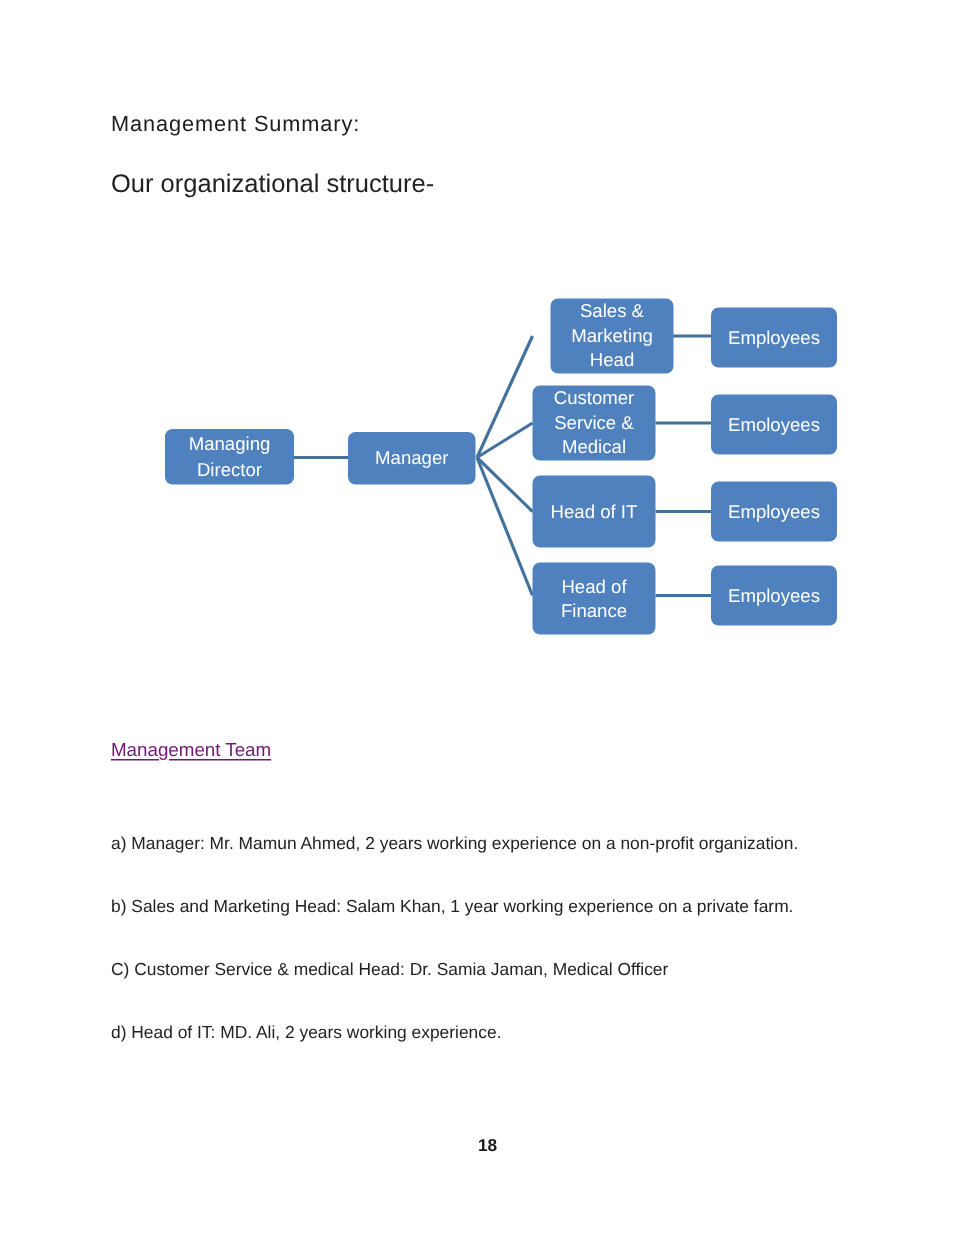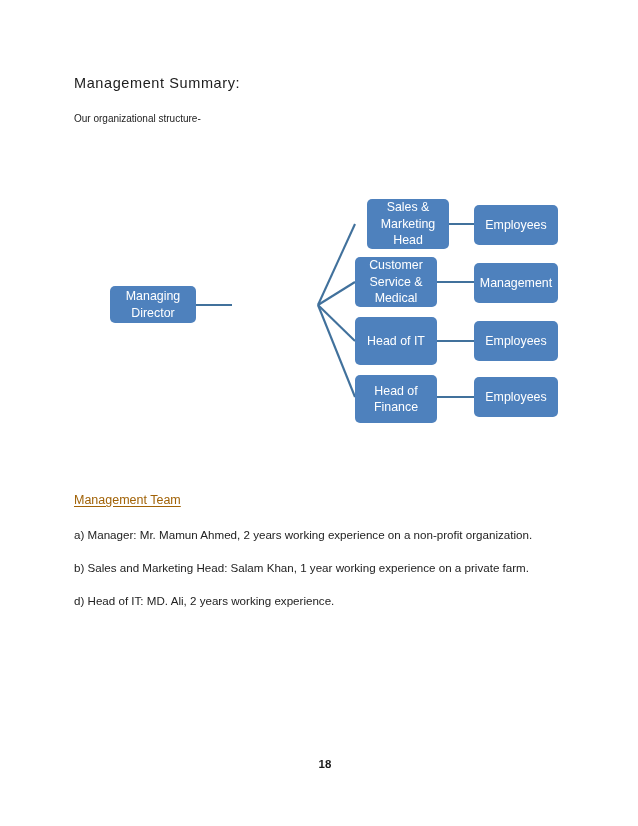--- a/index.html
+++ b/index.html
@@ -31,48 +31,49 @@
     font-weight: normal;
     letter-spacing: 0.6px;
     color: #1c1c1c;
     white-space: nowrap;
   }
 
   .doc-subline {
     position: absolute;
     left: 74px;
     top: 113px;
-    font-size: 10px;
+    font-size: 17px;
     color: #222222;
     white-space: nowrap;
   }
 
   .section-title {
     position: absolute;
     left: 74px;
     top: 493px;
     font-size: 12.5px;
-    color: #a16207;
+    color: #701a75;
     text-decoration: underline;
     text-underline-offset: 2px;
     white-space: nowrap;
   }
 
   .body-list {
     position: absolute;
     left: 74px;
     top: 528px;
     width: 520px;
   }
   .body-line {
     font-size: 11.6px;
     color: #222222;
     line-height: 1.2;
     margin-bottom: 19px;
     white-space: nowrap;
+    margin-top: 28px;
   }
 
   .page-number {
     position: absolute;
     left: 0;
     right: 0;
     top: 758px;
     text-align: center;
     font-size: 11.5px;
     font-weight: bold;
@@ -157,20 +158,23 @@
       </g>
     </svg>
 
     <div class="node n-md">
       <div>
         <span>Managing</span>
         <span>Director</span>
       </div>
     </div>
 
+    <div class="node n-mgr">
+      <span>Manager</span>
+    </div>
 
     <div class="node n-sales">
       <div>
         <span>Sales &amp;</span>
         <span>Marketing</span>
         <span>Head</span>
       </div>
     </div>
 
     <div class="node n-cs">
@@ -189,34 +193,35 @@
       <div>
         <span>Head of</span>
         <span>Finance</span>
       </div>
     </div>
 
     <div class="node n-emp1">
       <span>Employees</span>
     </div>
     <div class="node n-emp2">
-      <span>Management</span>
+      <span>Emoloyees</span>
     </div>
     <div class="node n-emp3">
       <span>Employees</span>
     </div>
     <div class="node n-emp4">
       <span>Employees</span>
     </div>
 
   </div>
 
   <div class="section-title">Management Team</div>
 
   <div class="body-list">
     <div class="body-line">a) Manager: Mr. Mamun Ahmed, 2 years working experience on a non-profit organization.</div>
     <div class="body-line">b) Sales and Marketing Head: Salam Khan, 1 year working experience on a private farm.</div>
+    <div class="body-line">C) Customer Service &amp; medical Head: Dr. Samia Jaman, Medical Officer</div>
     <div class="body-line">d) Head of IT: MD. Ali, 2 years working experience.</div>
   </div>
 
   <div class="page-number">18</div>
 
 </div>
 
 </body></html>

